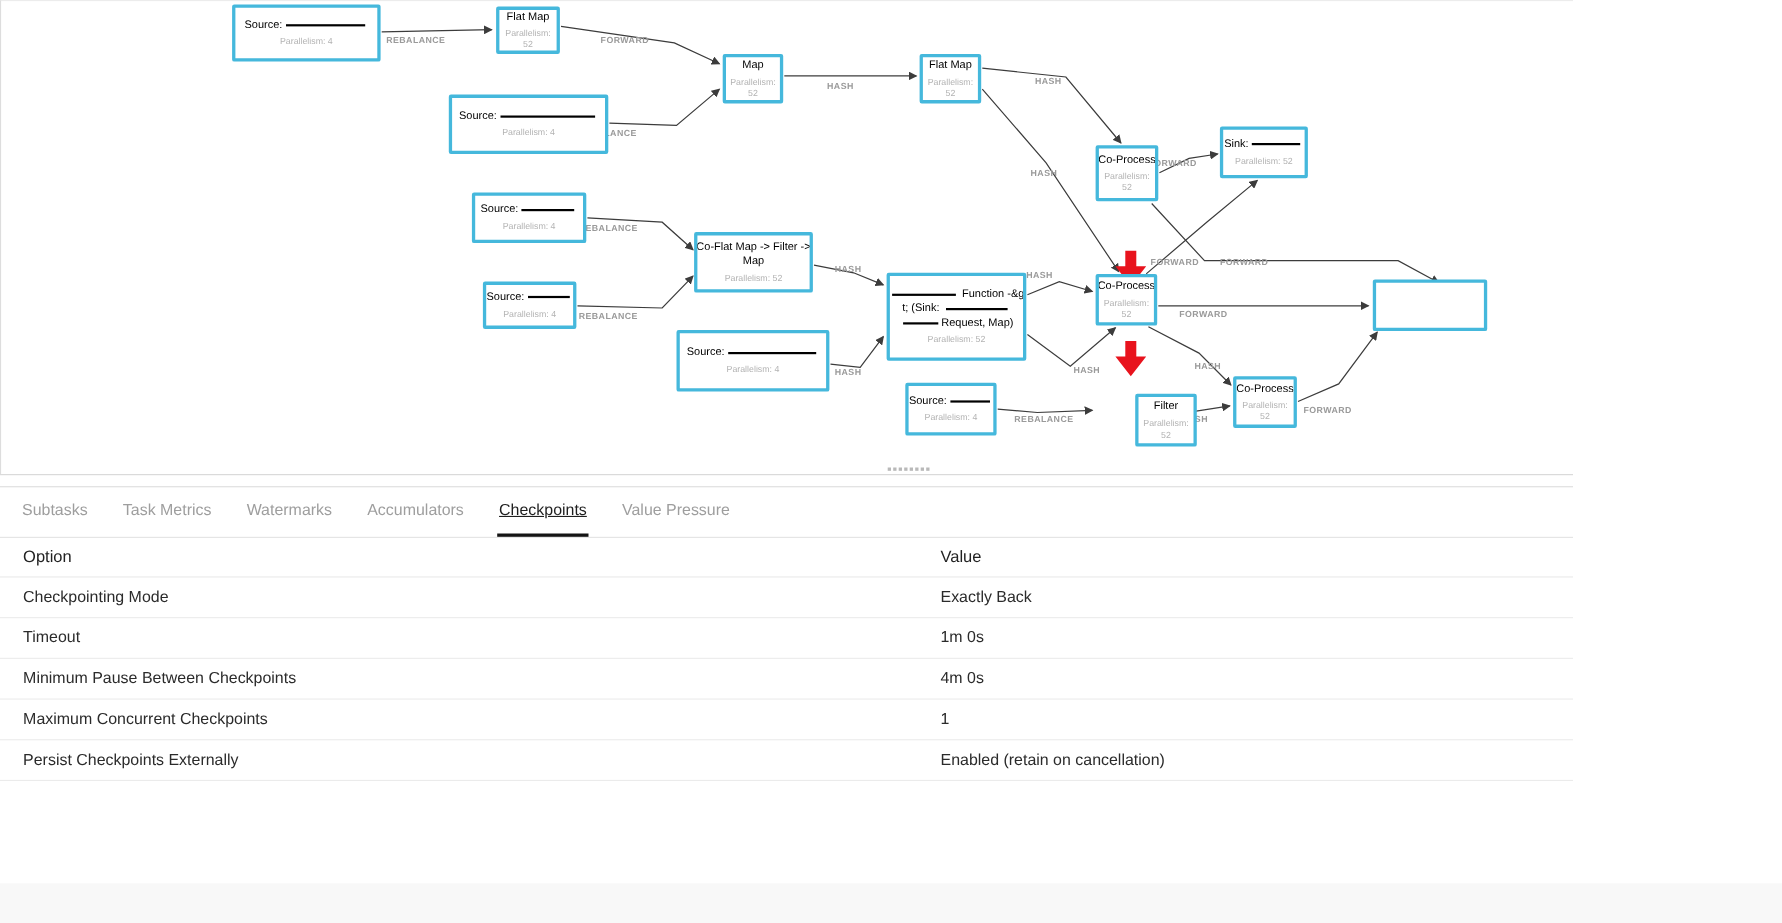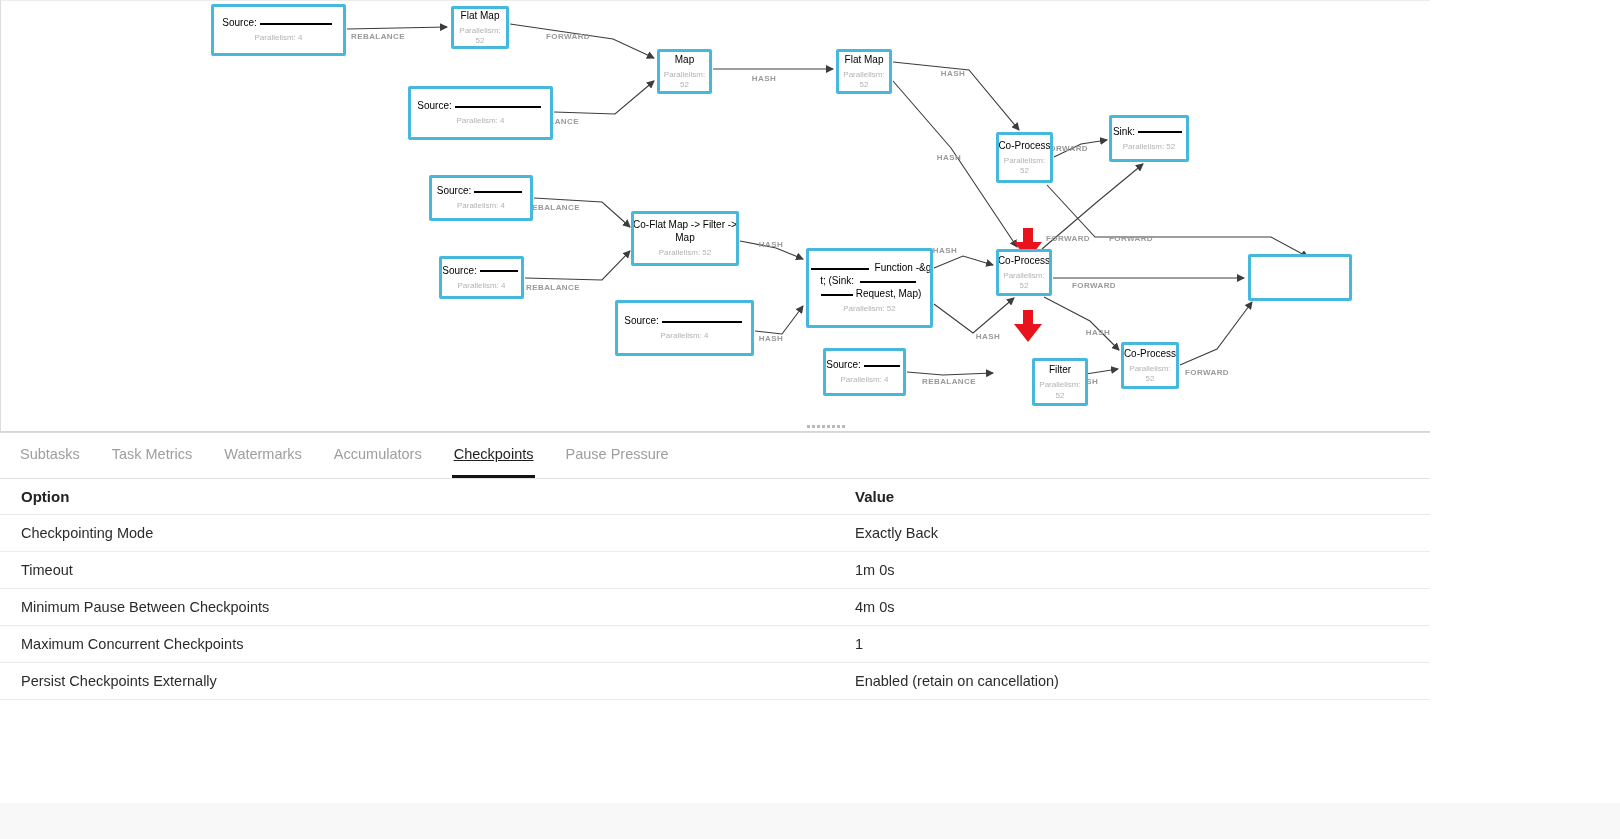--- a/index.html
+++ b/index.html
@@ -18,35 +18,35 @@
     border:3px solid var(--node-border,#45b8dc);border-radius:2px;
     display:flex;flex-direction:column;justify-content:center;align-items:center;
     text-align:center;color:#000;font-size:10px;line-height:1.3;overflow:hidden;z-index:2;}
   .nline{white-space:nowrap;}
   .bar{display:inline-block;height:2px;background:#000;vertical-align:middle;margin:0 3px;}
   .par{font-size:8px;color:var(--par-color,#b3b3b3);margin-top:4px;}
   .resize-handle{position:absolute;left:806px;bottom:3px;display:flex;gap:2px;z-index:3;cursor:row-resize;}
   .resize-handle i{width:3px;height:3px;background:#b9b9b9;}
 
   
-  .lower{width:1430px;border-top:1px solid #dcdcdc;background:#fff;}
+  .lower{margin-top:10px;width:1430px;border-top:1px solid #dcdcdc;background:#fff;}
   .tabbar{display:flex;gap:28px;padding-left:18px;height:45px;align-items:stretch;
     border-bottom:1px solid #e3e3e3;font-size:14.5px;color:#9e9e9e;}
   .tab{display:flex;align-items:center;cursor:pointer;border-bottom:3px solid transparent;
     box-sizing:border-box;padding:0 2px;}
   .tab.active{color:#1f1f1f;border-bottom-color:#141414;text-decoration:underline;}
   .subtabbar{display:flex;gap:26px;padding-left:27px;height:47px;align-items:center;
     border-bottom:1px solid #e6e6e6;font-size:14.5px;color:#9e9e9e;}
   .subtab{cursor:pointer;padding:11px 2px;}
   .subtab.active{color:#1d1d1d;border:1px dotted #8a8a8a;border-bottom:2px solid #222;
     padding:10px 14px;}
 
   
   .thead{position:relative;height:35px;line-height:35px;border-bottom:1px solid #e9e9e9;
-    font-weight:bold;font-size:15px;color:#222;}
+    font-weight:normal;font-size:15px;color:#222;}
   .thead .opt{margin-left:21px;}
   .trow{position:relative;height:36px;line-height:36px;border-bottom:1px solid #ebebeb;
     font-size:14.5px;color:#2b2b2b;}
   .trow .opt{margin-left:21px;}
   .val{position:absolute;left:855px;top:0;}
 
   .footer-strip{position:absolute;left:0;top:803px;width:1620px;height:36px;background:#f8f8f8;}
 </style>
 </head>
 <body>
@@ -186,21 +186,21 @@
       </div>
     </div>
 
   <div class="lower">
     <div class="tabbar" id="tabbar">
         <div class="tab">Subtasks</div>
         <div class="tab">Task Metrics</div>
         <div class="tab">Watermarks</div>
         <div class="tab">Accumulators</div>
         <div class="tab active">Checkpoints</div>
-        <div class="tab">Pause Pressure</div>
+        <div class="tab">Value Pressure</div>
       </div>
 
     <div>
       <div class="thead">
         <span class="opt">Option</span>
         <span class="val">Value</span>
       </div>
       <div id="trows">
           <div class="trow"><span class="opt">Checkpointing Mode</span><span class="val">Exactly Back</span></div>
           <div class="trow"><span class="opt">Timeout</span><span class="val">1m 0s</span></div>

